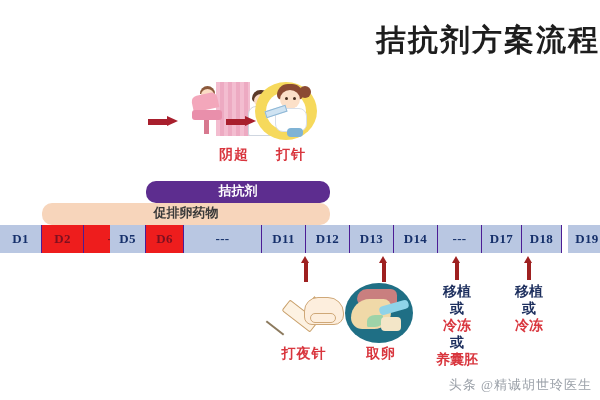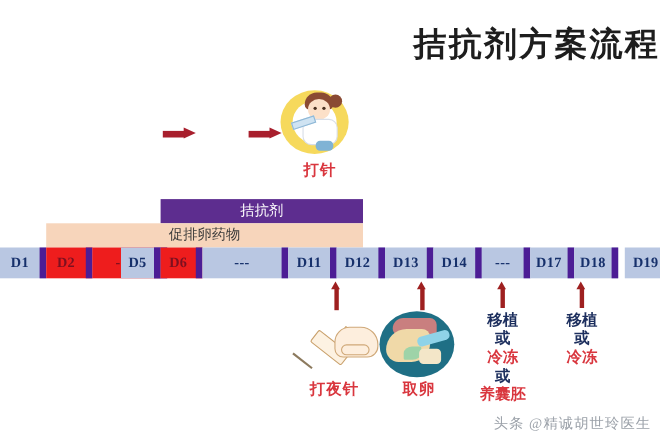--- a/index.html
+++ b/index.html
@@ -81,34 +81,35 @@
   .kid .face4{position:absolute;left:11px;top:6px;width:20px;height:19px;background:#fce0c8;border-radius:50%;}
   .kid .eye{position:absolute;top:13px;width:3px;height:3px;background:#4a3020;border-radius:50%;}
   .kid .body4{position:absolute;left:6px;top:24px;width:30px;height:22px;background:#ffffff;border:1px solid #d8dee8;border-radius:8px;}
   .kid .syr{position:absolute;left:-4px;top:24px;width:20px;height:5px;background:#cfe3f2;border:1px solid #8fb8d6;transform:rotate(-18deg);}
   .kid .leg4{position:absolute;left:18px;top:44px;width:16px;height:9px;background:#7fb3d5;border-radius:4px;}
 
   
   .bar{
     position:absolute;
     font-family:"Liberation Serif", serif;
-    font-weight:normal;
+    font-weight:bold;
     font-size:13px;
     line-height:20px;
     box-sizing:border-box;
+    border-radius:10px;
   }
   .bar-antag{color:#ffffff;text-align:center;}
   .bar-stim{color:#3a3a3a;text-align:center;}
 
   
   .timeline{position:absolute;left:0;top:225px;height:28px;width:600px;}
   .cell{
     position:absolute;top:0;height:28px;
     box-sizing:border-box;
-    border-right:6px solid #4c1d95;
+    border-right:1px solid #4c1d95;
     display:flex;align-items:center;justify-content:center;
     font-family:"Liberation Serif", serif;
     font-weight:bold;font-size:13px;
     color:#16306b;
     letter-spacing:0.3px;
   }
   .cell.red{background:#ee1d1d;color:#7d1020;}
   .cell.blue{background:#b9c7e2;color:#16306b;}
 
   
@@ -175,20 +176,41 @@
   <div class="title">拮抗剂方案流程</div>
 
   <div class="illus-row">
 
 
     <div class="arrow-h" style="left:148px;">
       <div class="shaft"></div>
         <div class="head"></div>
     </div>
 
+    <div class="illus" style="left:186px;width:96px;">
+      <div class="art">
+        <div class="scene-us">
+          <div class="curtain"></div>
+          <div class="chair">
+            <div class="hair2"></div>
+              <div class="head2"></div>
+            <div class="back"></div>
+              <div class="seat"></div>
+              <div class="leg"></div>
+          </div>
+          <div class="doc">
+            <div class="hair3"></div>
+              <div class="face3"></div>
+              <div class="coat"></div>
+              <div class="tie"></div>
+          </div>
+        </div>
+      </div>
+      <div class="cap">阴超</div>
+    </div>
 
     <div class="arrow-h" style="left:226px;">
       <div class="shaft"></div>
         <div class="head"></div>
     </div>
 
     <div class="illus" style="left:255px;width:72px;">
       <div class="art">
         <div class="scene-inj">
           <div class="ring"></div>

